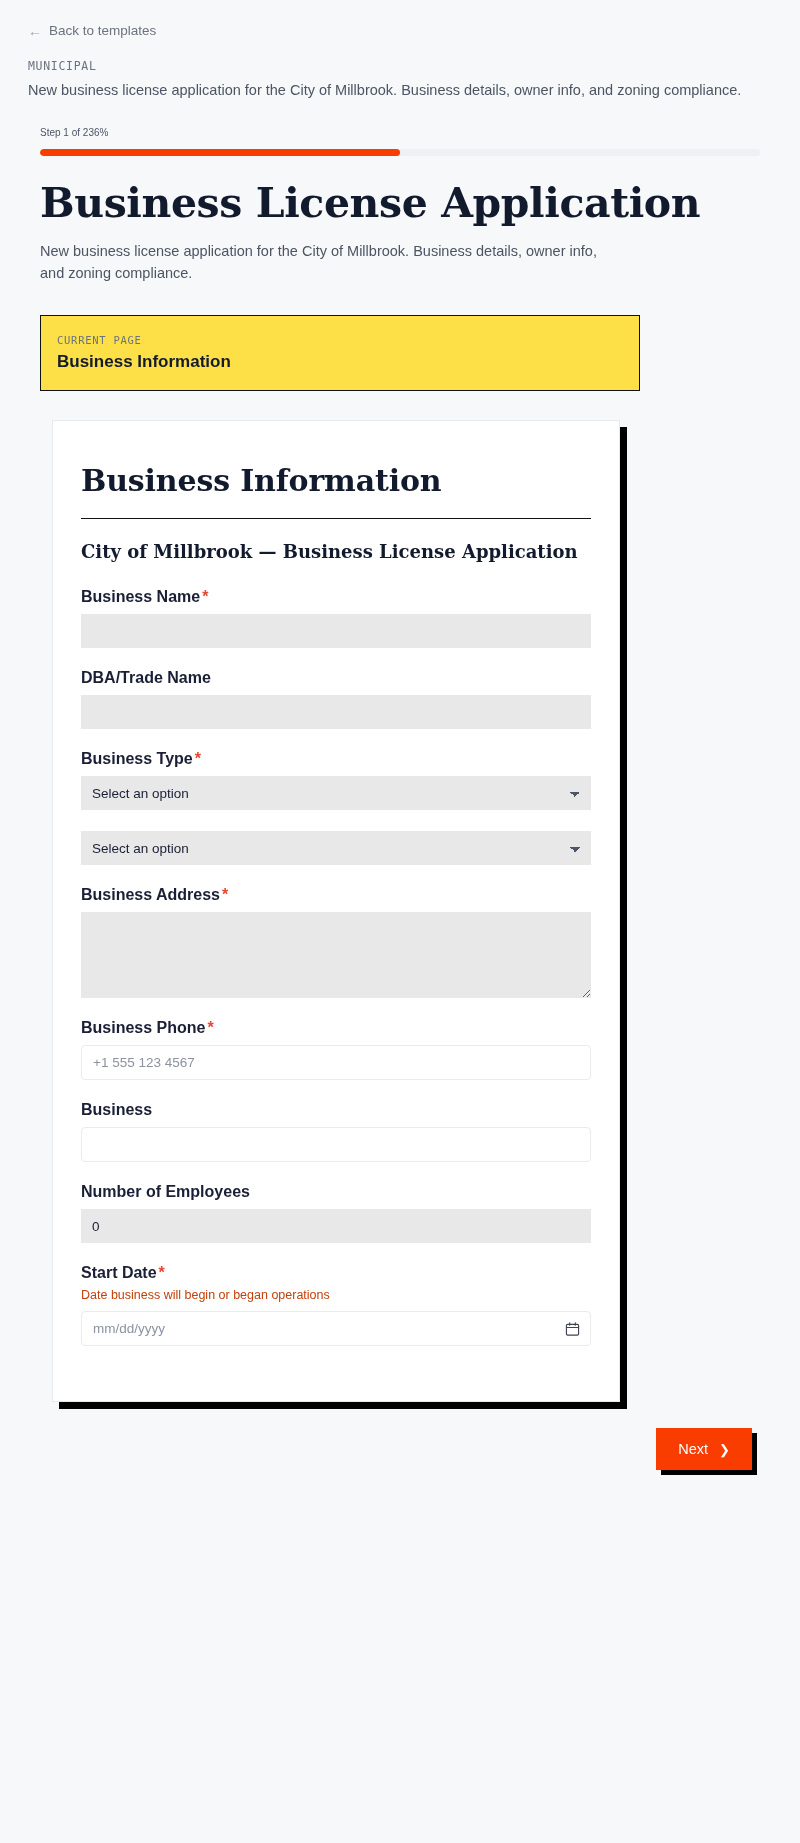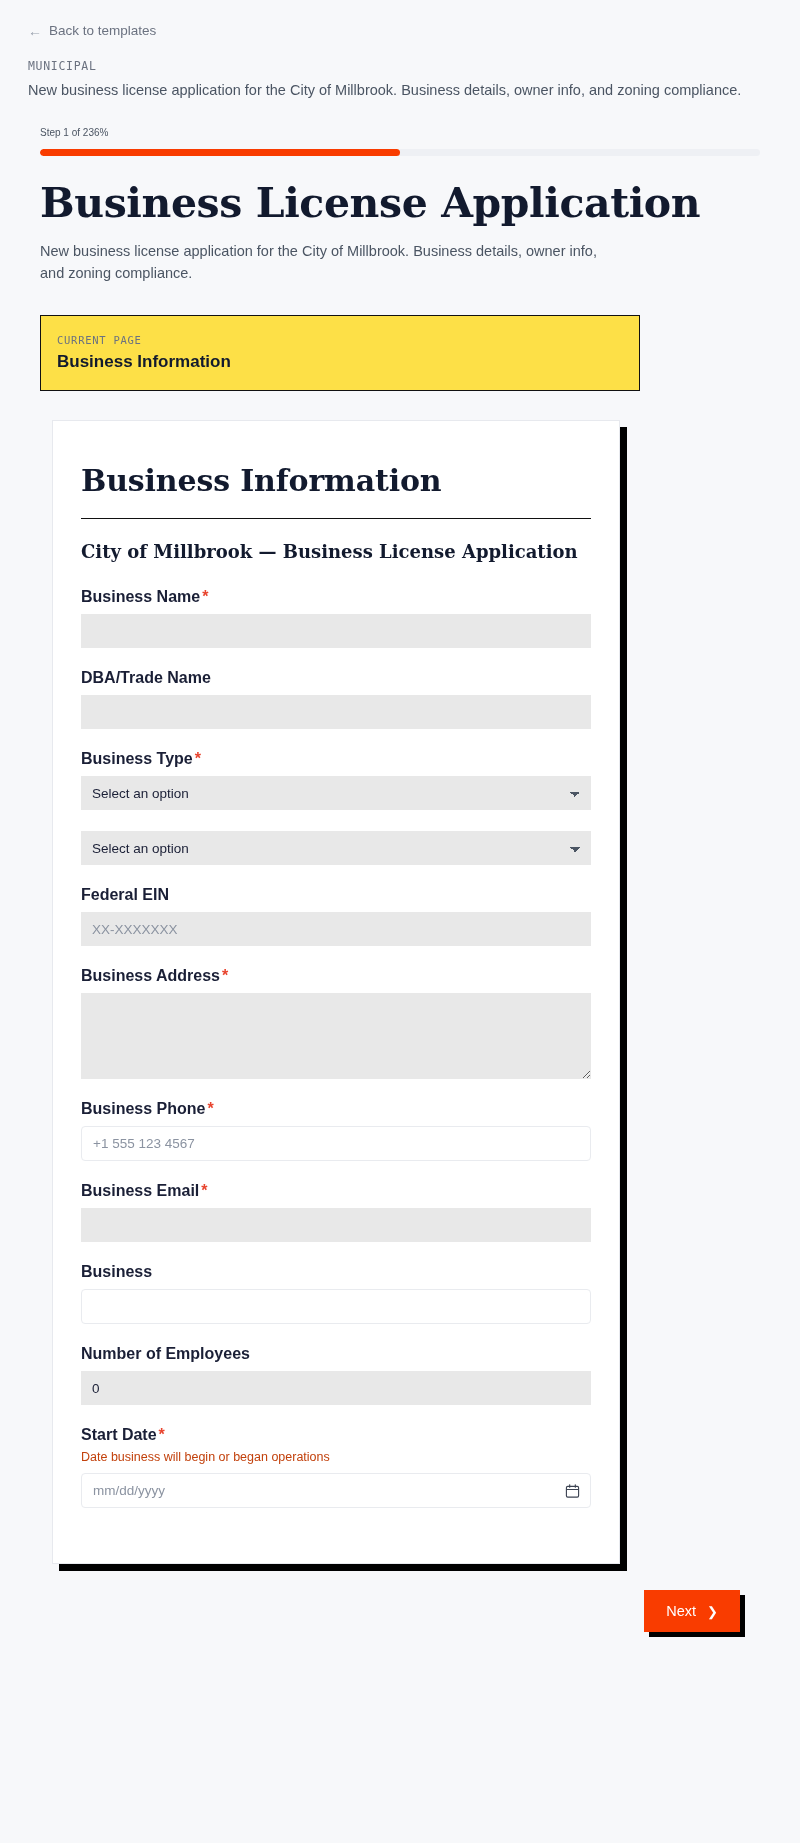--- a/index.html
+++ b/index.html
@@ -214,21 +214,21 @@
     position: absolute;
     right: 11px;
     top: 50%;
     transform: translateY(-50%);
     width: 15px; height: 15px;
     pointer-events: none;
   }
 
   
   .footer {
-    padding: 0 60px;
+    padding: 0 48px;
     margin-top: 26px;
     display: flex;
     justify-content: flex-end;
   }
   .next-btn {
     position: relative;
     display: inline-flex;
     align-items: center;
     gap: 11px;
     background: #f93c00;
@@ -294,34 +294,26 @@
             <input type="text" class="inp" style="">
           </div>
           <div class="field">
             <label class="field-label">Business Type<span class="req">*</span></label>
             <select class="inp"><option>Select an option</option></select>
           </div>
           <div class="field">
             <select class="inp"><option>Select an option</option></select>
           </div>
           <div class="field">
-            <label class="field-label">Federal EIN</label>
-            <input type="text" placeholder="XX-XXXXXXX" class="inp" style="">
-          </div>
-          <div class="field">
             <label class="field-label">Business Address<span class="req">*</span></label>
             <textarea class="inp" style=""></textarea>
           </div>
           <div class="field">
             <label class="field-label">Business Phone<span class="req">*</span></label>
             <input type="text" placeholder="+1 555 123 4567" class="inp inp-white" style="">
-          </div>
-          <div class="field">
-            <label class="field-label">Business Email<span class="req">*</span></label>
-            <input type="text" class="inp" style="">
           </div>
           <div class="field">
             <label class="field-label">Business</label>
             <input type="text" class="inp inp-white" style="">
           </div>
           <div class="field">
             <label class="field-label">Number of Employees</label>
             <input type="text" class="inp" value="0" style="">
           </div>
           <div class="field">

